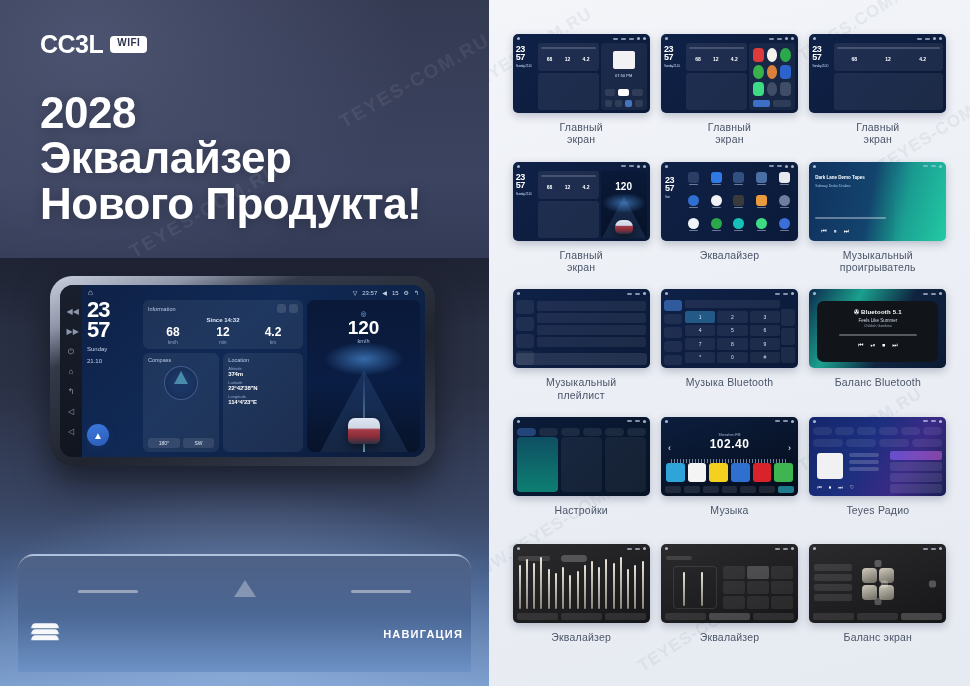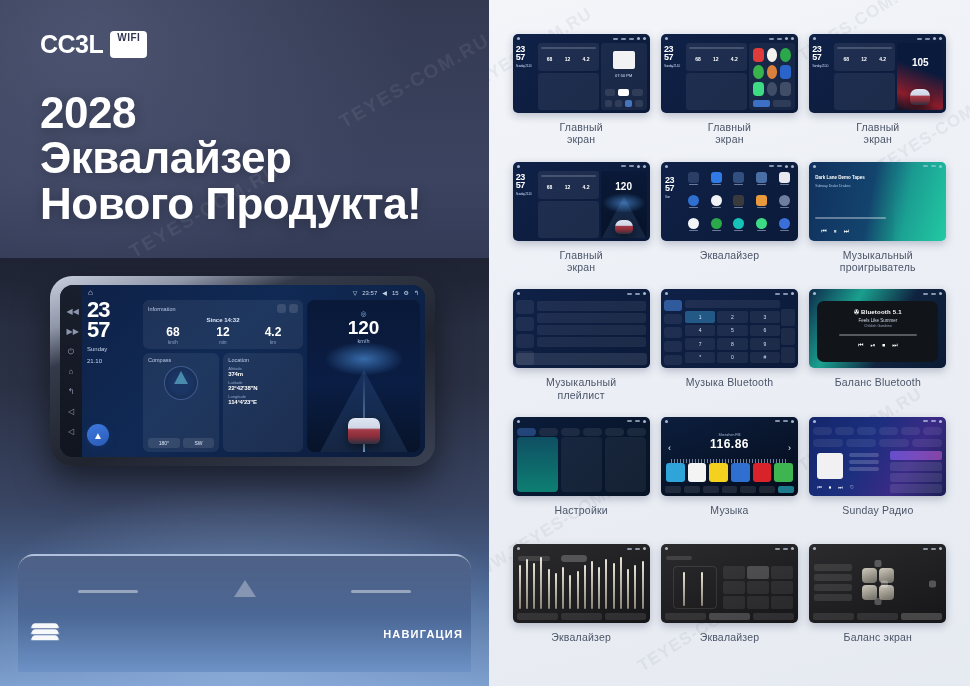--- a/index.html
+++ b/index.html
@@ -26,21 +26,21 @@
   .wm-c{ left:330px; top:70px; }
 
   .logo{
     position:absolute; left:40px; top:30px; display:flex; align-items:center; gap:7px;
   }
   .logo-text{
     color:#fff; font-size:25px; font-weight:700; letter-spacing:-.5px;
   }
   .logo-badge{
     background:#fff; color:#2f3550; font-size:10px; font-weight:700; letter-spacing:.5px;
-    padding:2px 7px 15px; border-radius:4px; line-height:1;
+    padding:2px 7px 5px; border-radius:4px; line-height:1;
   }
 
   .hero-title{
     position:absolute; left:40px; top:90px; color:#fff;
     font-size:44px; font-weight:700; line-height:1.03; letter-spacing:-.5px;
     text-shadow:0 2px 12px rgba(0,0,0,.25);
   }
   .hero-title .yr{ display:block; }
   .hero-title .l1{ display:block; }
   .hero-title .l2{ display:block; }
@@ -521,24 +521,20 @@
               <div class="t-card sm">
                   <div class="t-line"></div>
                   <div class="t-stats">
                     <b>68</b>
                     <b>12</b>
                     <b>4.2</b>
                   </div>
                 </div>
               <div class="t-card"></div>
             </div>
-            <div class="t-right" style="background:linear-gradient(200deg,#0a1a3c 40%,#8e1d2c 78%,#0a1426 100%)">
-              <div style="position:absolute;left:0;right:0;top:14px;text-align:center;color:#fff;font-size:10px;font-weight:700">105</div>
-              <div class="mini-car" style="width:20px;height:16px;bottom:5px"></div>
-            </div>
           </div>
         </div>
         <div class="cap">Главный<br>экран</div>
       </div>
 
       <div class="cell">
         <div class="thumb">
           <div class="t-sbar">
               <span class="t-dot"></span>
               <span class="sp"></span>
@@ -792,21 +788,21 @@
         <div class="thumb" style="background:linear-gradient(160deg,#0c1e3e,#050c1a)">
           <div class="t-sbar">
               <span class="t-dot"></span>
               <span class="sp"></span>
               <span class="t-tick"></span>
               <span class="t-tick"></span>
               <span class="t-dot"></span>
             </div>
           <div class="t-freq">
             <div class="nm">Shenzhen FM</div>
-            <div class="fq">116.86</div>
+            <div class="fq">102.40</div>
           </div>
           <div class="t-arrow" style="left:7px">‹</div>
           <div class="t-arrow" style="right:7px">›</div>
           <div style="position:absolute;left:10px;right:10px;top:42px;height:4px;background:repeating-linear-gradient(90deg,rgba(200,220,250,.55) 0 1px,transparent 1px 3px)"></div>
           <div class="t-presets">
             <i style="background:#2fa4d8"></i>
             <i style="background:#f4f4f4"></i>
             <i style="background:#f5d11f"></i>
             <i style="background:#2e6fd0"></i>
             <i style="background:#d8232a"></i>
@@ -860,21 +856,21 @@
             <i style="height:9px;background:rgba(255,255,255,.10);border-radius:2px;display:block"></i>
             <i style="height:9px;background:rgba(255,255,255,.10);border-radius:2px;display:block"></i>
           </div>
           <div class="t-ctrls" style="position:absolute;left:8px;bottom:5px;font-size:5px">
               <span>⏮</span>
               <span>⏹</span>
               <span>⏭</span>
               <span>♡</span>
             </div>
         </div>
-        <div class="cap">Sunday Радио</div>
+        <div class="cap">Teyes Радио</div>
       </div>
 
       <div class="cell">
         <div class="thumb t-dark">
           <div class="t-sbar">
               <span class="t-dot"></span>
               <span class="sp"></span>
               <span class="t-tick"></span>
               <span class="t-tick"></span>
               <span class="t-dot"></span>

